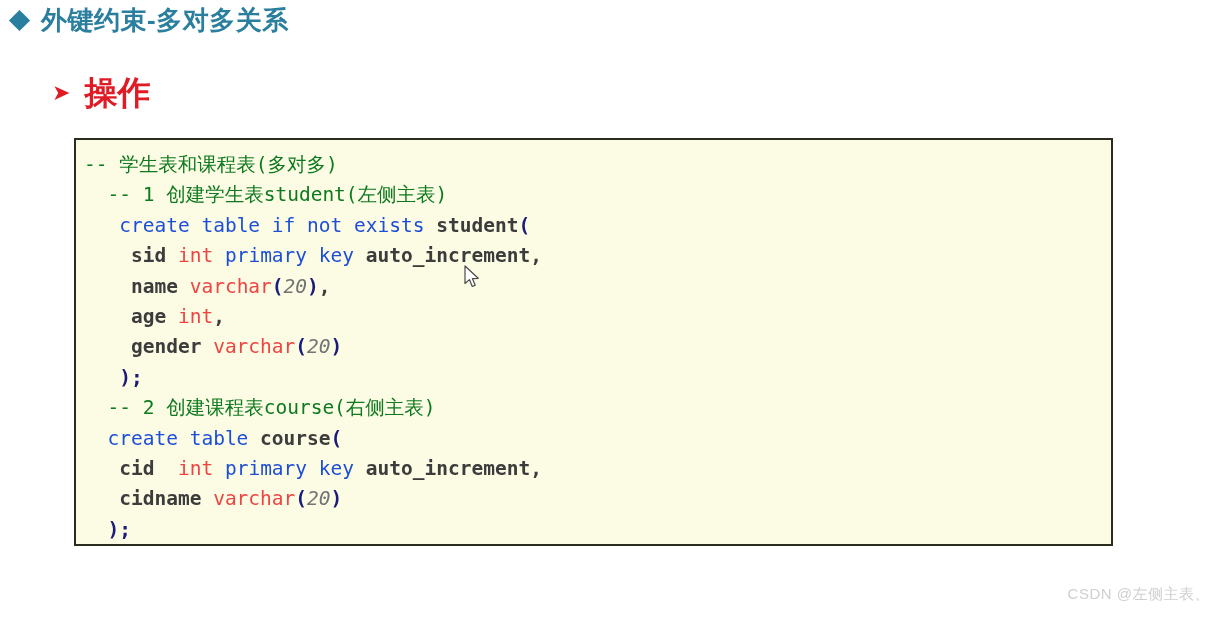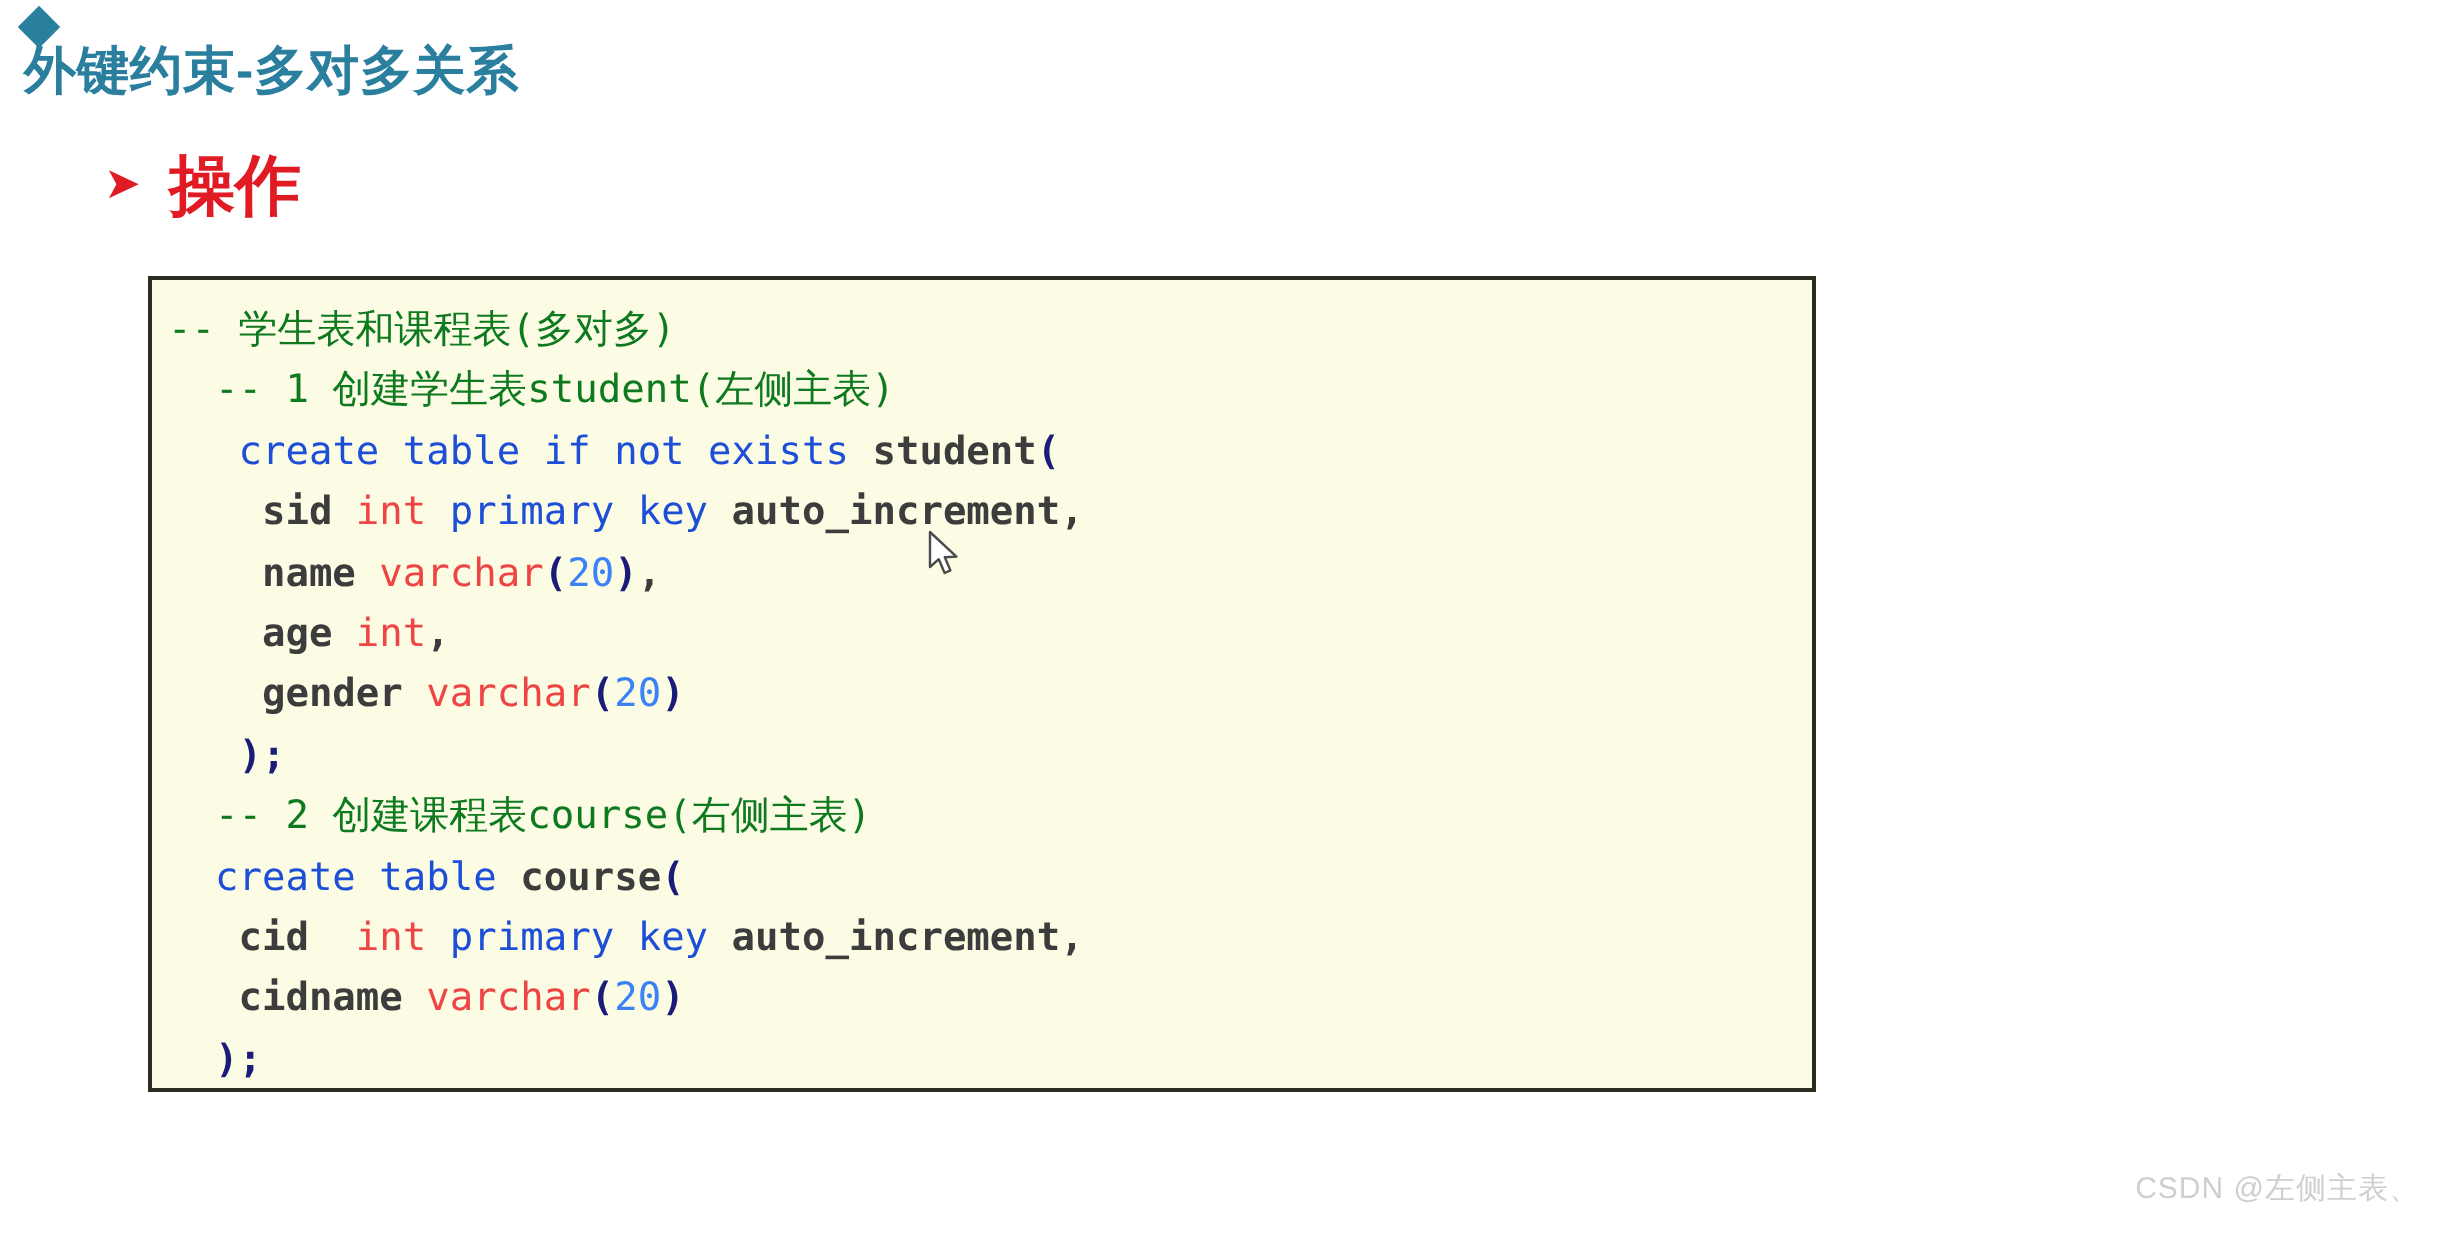--- a/index.html
+++ b/index.html
@@ -14,23 +14,22 @@
     font-family: "Liberation Sans", sans-serif;
     overflow: hidden;
   }
 
   
   #slide-title {
     position: absolute;
     left: 12px;
     top: 6px;
     display: flex;
-    align-items: flex-start;
-    gap: 0;
-    flex-direction: column;
+    align-items: center;
+    gap: 14px;
   }
   #slide-title .bullet-diamond {
     width: 15px;
     height: 15px;
     background: #2a7e9e;
     transform: rotate(45deg);
     display: inline-block;
     flex: 0 0 auto;
   }
   #slide-title .title-text {
@@ -64,21 +63,21 @@
     color: #e01b24;
     white-space: nowrap;
     line-height: 1.1;
   }
 
   
   #code-block {
     position: absolute;
     left: 74px;
     top: 138px;
-    width: 834px;
+    width: 1039px;
     height: 408px;
     box-sizing: border-box;
     background: #fcfbe3;
     border: 2px solid #2b2b20;
     padding: 10px 0 12px 8px;
     overflow: hidden;
   }
   #code-lines {
     font-family: "DejaVu Sans Mono", "Liberation Mono", monospace;
     font-size: 19.5px;
@@ -86,21 +85,21 @@
     white-space: pre;
     color: #3a3a3a;
   }
   #code-lines .ln { display: block; height: 30.4px; }
 
   .tok-comment  { color: #0e7a20; }
   .tok-kw       { color: #1d4ed8; font-weight: normal; }
   .tok-type     { color: #ef4444; text-align: center; }
   .tok-plain    { color: #3c3c3c; font-weight: bold; }
   .tok-punct    { color: #1b1b7a; font-weight: bold; }
-  .tok-num      { color: #3b82f6; }
+  .tok-num      { color: #737373; font-style: italic; }
 
   
   #mouse-cursor {
     position: absolute;
     left: 464px;
     top: 265px;
     width: 17px;
     height: 24px;
     pointer-events: none;
   }

